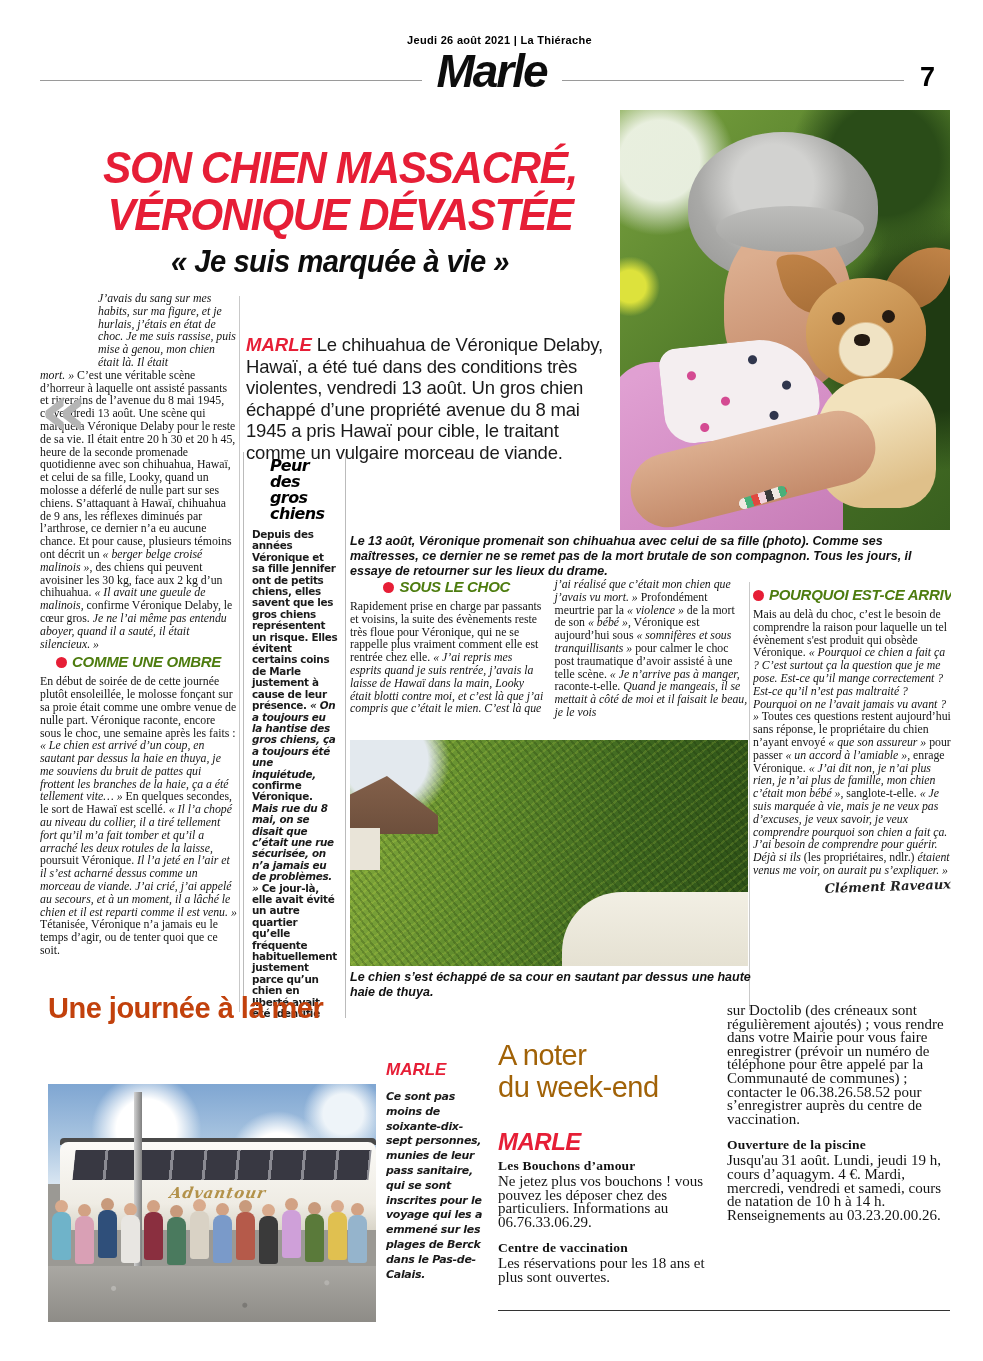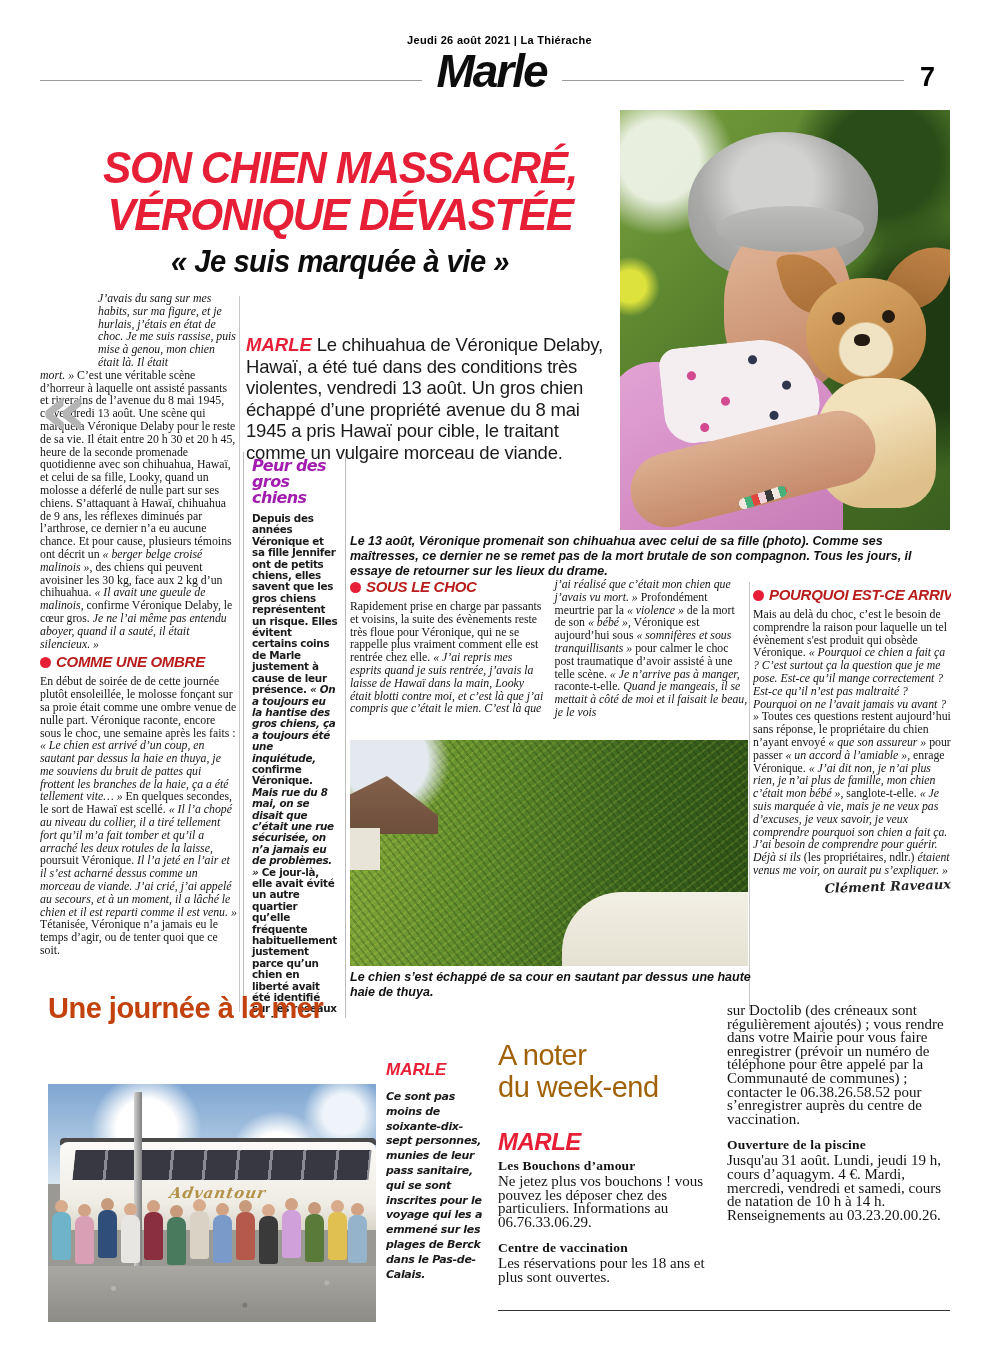--- a/index.html
+++ b/index.html
@@ -23,41 +23,41 @@
   .headline-block { left:50px; top:144px; width:580px; text-align:center; transform:scaleX(.94); }
   .hl { font:italic 900 45px "Liberation Sans", sans-serif; letter-spacing:-1.5px;
         line-height:47px; color:#e61e36; }
   .subhead { font:italic 900 31px "Liberation Sans", sans-serif; letter-spacing:-.5px;
         color:#0d0d0d; margin-top:6px; }
 
   
   .bp { font-size:11.8px; line-height:12.8px; text-align:left; color:#141414; }
   .it { font-style:italic; }
   .sec-h { font:italic 900 15px "Liberation Sans", sans-serif; letter-spacing:-.3px;
-           color:#b91c1c; margin:3px 0 5px 0; white-space:nowrap; }
+           color:#4d7c0f; margin:3px 0 5px 0; white-space:nowrap;text-align:center; }
   .dot { display:inline-block; width:11px; height:11px; border-radius:50%;
          background:#e61e36; margin-right:5px; vertical-align:-1px; }
   .vrule { border-left:1px solid #c9c9c9; }
 
   
   .col1 { left:40px; top:292px; width:197px; height:730px; overflow:hidden; }
   .qmark { position:absolute; left:0; top:88px; font:bold 74px "DejaVu Sans", sans-serif;
            color:#b5b5b5; line-height:60px; }
   .q-indent { padding-left:58px; font-style:italic; }
   .v1 { left:239px; top:296px; height:716px; }
   .v2 { left:749px; top:582px; height:428px; }
 
   .lead { left:246px; top:290px; width:368px;
     font:400 18.5px/21.5px "Liberation Sans", sans-serif; color:#1a1a1a; letter-spacing:-.2px;margin-top:44px; }
   .city-red { font-style:italic; font-weight:900; color:#e61e36; letter-spacing:0; }
 
   .sidebar { left:243px; top:452px; width:103px; height:566px; padding:6px 7px 0 8px;
     border-left:1px solid #bbb; border-right:1px solid #bbb; overflow:hidden; }
   .sidebar h4 { font:italic 900 16px/16px "DejaVu Sans", sans-serif; letter-spacing:-.6px;
-    color:#a21caf; margin-bottom:7px; }
+    color:#000000; margin-bottom:7px;margin-left:18px; }
   .sidebar p { font:bold 10.4px/11.4px "DejaVu Sans", sans-serif; color:#1a1a1a; letter-spacing:-.3px; }
 
   .caption { font:italic bold 12.5px/15px "Liberation Sans", sans-serif; color:#111; }
   .cap1 { left:350px; top:534px; width:601px; }
   .cap2 { left:350px; top:970px; width:402px; }
 
   .choc-flow { left:350px; top:578px; width:398px; height:160px; overflow:hidden;
     column-count:2; column-gap:11px; }
   .choc-flow .sec-h { margin-top:0; }
   .col5 { left:753px; top:578px; width:198px; height:410px; overflow:hidden; }

